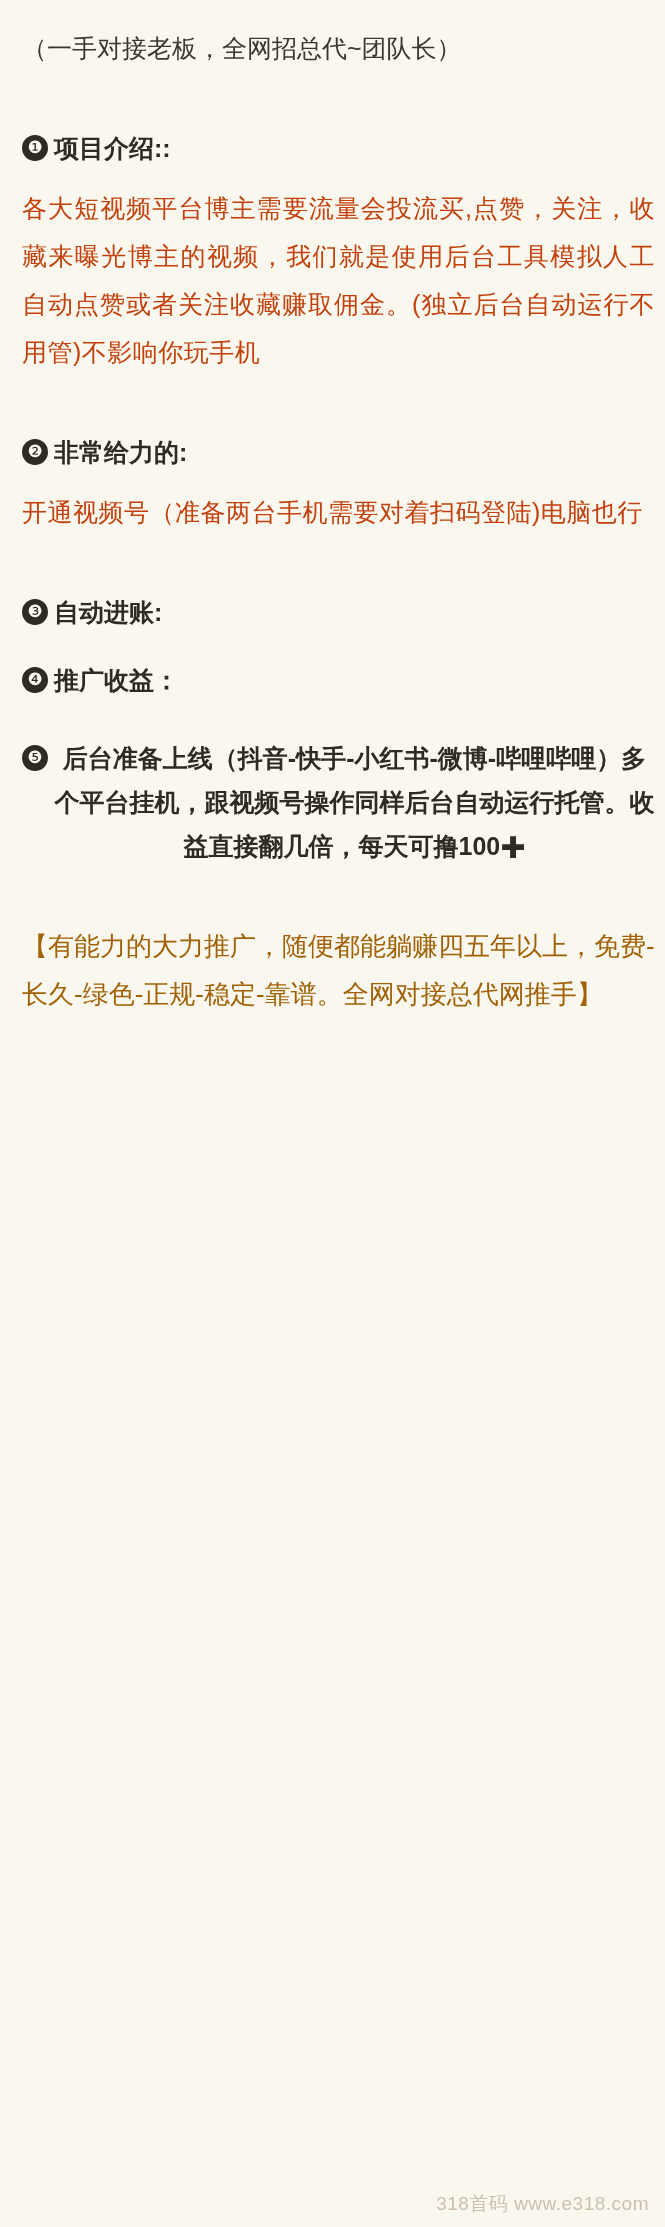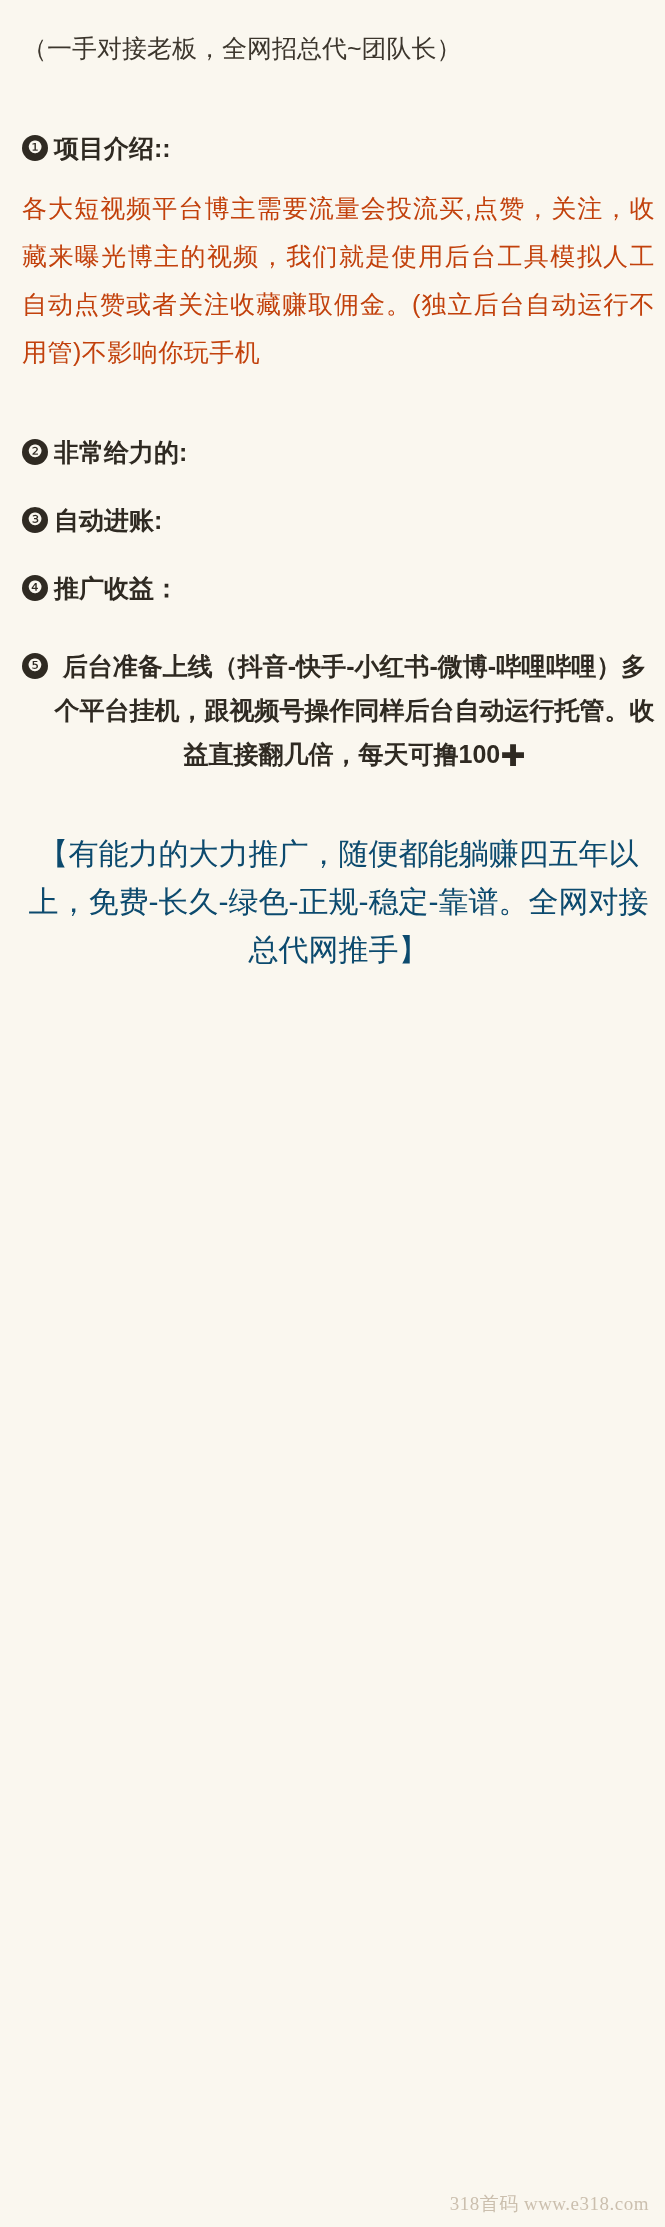--- a/index.html
+++ b/index.html
@@ -68,34 +68,33 @@
     margin-bottom: 44px;
   }
   .plus {
     font-weight: 800;
     font-size: 30px;
     line-height: 30px;
     display: inline-block;
     transform: translateY(3px);
   }
   .footer-block {
-    font-size: 30px;
+    font-size: 26px;
     line-height: 48px;
-    color: #0c4a6e;
+    color: #a16207;
     margin-top: 54px;
-    text-align: center;
   }
   .watermark {
     position: absolute;
     right: 16px;
     bottom: 10px;
     font-size: 19px;
     color: #cbbfae;
     letter-spacing: 0.5px;
-    font-family: Liberation Serif, serif;
+    font-family: Liberation Sans, sans-serif;
   }
 </style>
 </head>
 <body>
 
 <div class="page">
 
   <div class="top-line">（一手对接老板，全网招总代~团队长）</div>
 
   <div class="heading">
@@ -103,20 +102,21 @@
     <span class="htext">项目介绍::</span>
   </div>
   <div class="para body-block">各大短视频平台博主需要流量会投流买,点赞，关注，收藏来曝光博主的视频，我们就是使用后台工具模拟人工自动点赞或者关注收藏赚取佣金。(独立后台自动运行不用管)不影响你玩手机</div>
 
   <div class="gap-s"></div>
 
   <div class="heading">
     <span class="num">❷</span>
     <span class="htext">非常给力的:</span>
   </div>
+  <div class="para body-block">开通视频号（准备两台手机需要对着扫码登陆)电脑也行</div>
 
   <div class="gap-s"></div>
 
   <div class="heading">
     <span class="num">❸</span>
     <span class="htext">自动进账:</span>
   </div>
 
   <div class="gap-s"></div>
 

